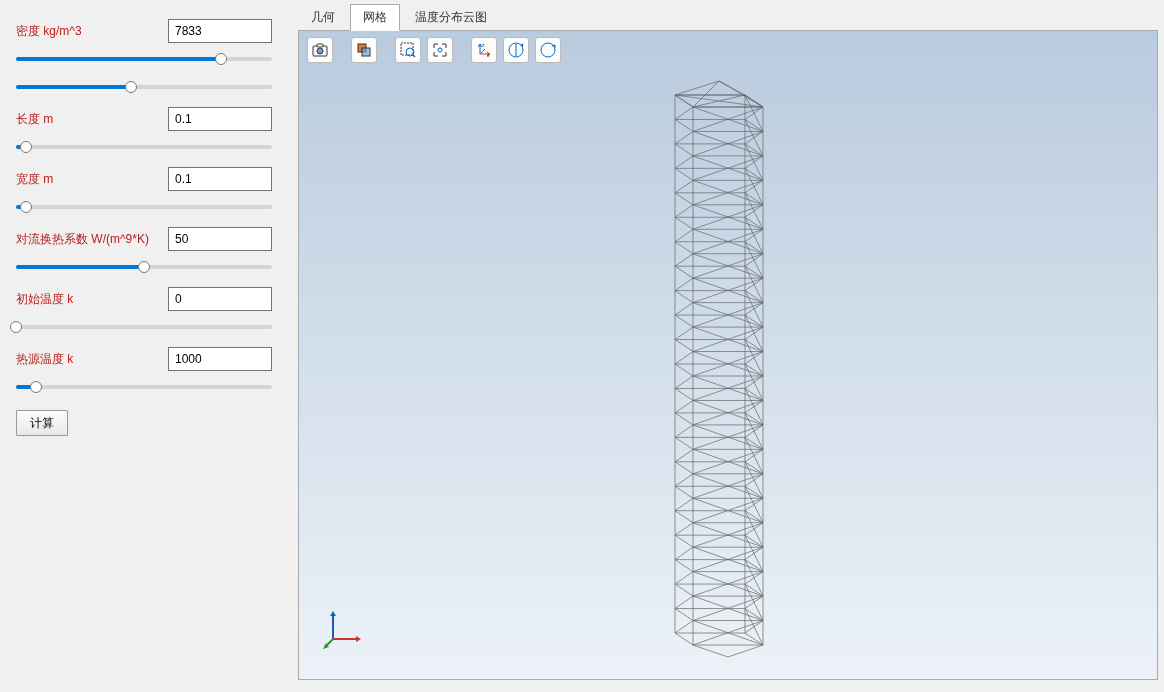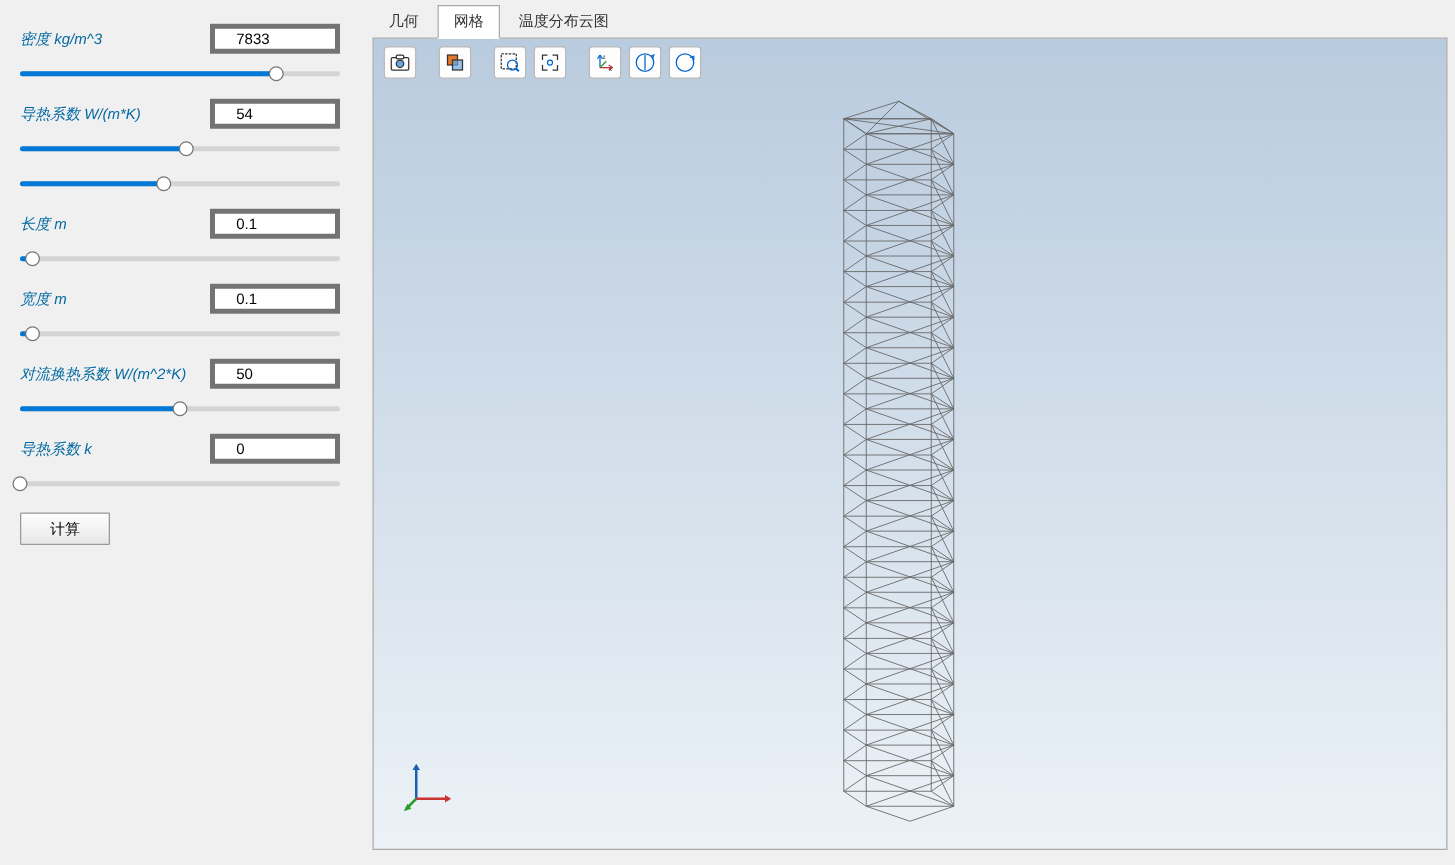--- a/index.html
+++ b/index.html
@@ -29,41 +29,40 @@
       flex-direction: column;
       gap: 6px;
     }
     .param-top {
       display: flex;
       align-items: center;
       justify-content: space-between;
       height: 26px;
     }
     .param-label {
-      color: #0369a1;
+      color: #b91c1c;
       font-size: 12px;
-      font-style: italic;
     }
     .param-input {
       width: 104px;
       height: 24px;
-      border: 4px solid #737373;
+      border: 1px solid #737373;
       background: #fff;
-      padding: 0 17px;
+      padding: 0 6px;
       font-size: 12px;
       font-family: inherit;
     }
     .slider-wrap {
       position: relative;
       height: 18px;
       display: flex;
       align-items: center;
     }
     .compute-btn {
-      width: 72px;
+      width: 52px;
       height: 26px;
       background: linear-gradient(#fdfdfd, #e8e8e8);
       border: 1px solid #999;
       border-radius: 1px;
       font-size: 12px;
       font-family: inherit;
       cursor: pointer;
       margin-top: 4px;
     }
 
@@ -174,32 +173,20 @@
       <input class="param-input" value="7833" style="">
     </div>
     <div class="slider-wrap">
       <div class="swrap">
         <div class="sfill" style="width:80%"></div>
         <div class="sthumb" style="left:80%"></div>
       </div>
     </div>
       </div>
       <div class="param-row">
-    <div class="param-top">
-      <span class="param-label">导热系数 W/(m*K)</span>
-      <input class="param-input" value="54" style="">
-    </div>
-    <div class="slider-wrap">
-      <div class="swrap">
-        <div class="sfill" style="width:52%"></div>
-        <div class="sthumb" style="left:52%"></div>
-      </div>
-    </div>
-      </div>
-      <div class="param-row">
     <div class="slider-wrap">
       <div class="swrap">
         <div class="sfill" style="width:45%"></div>
         <div class="sthumb" style="left:45%"></div>
       </div>
     </div>
       </div>
       <div class="param-row">
     <div class="param-top">
       <span class="param-label">长度 m</span>
@@ -219,39 +206,51 @@
     </div>
     <div class="slider-wrap">
       <div class="swrap">
         <div class="sfill" style="width:4%"></div>
         <div class="sthumb" style="left:4%"></div>
       </div>
     </div>
       </div>
       <div class="param-row">
     <div class="param-top">
-      <span class="param-label">对流换热系数 W/(m^2*K)</span>
+      <span class="param-label">对流换热系数 W/(m^9*K)</span>
       <input class="param-input" value="50" style="">
     </div>
     <div class="slider-wrap">
       <div class="swrap">
         <div class="sfill" style="width:50%"></div>
         <div class="sthumb" style="left:50%"></div>
       </div>
     </div>
       </div>
       <div class="param-row">
     <div class="param-top">
-      <span class="param-label">导热系数 k</span>
+      <span class="param-label">初始温度 k</span>
       <input class="param-input" value="0" style="">
     </div>
     <div class="slider-wrap">
       <div class="swrap">
         <div class="sfill" style="width:0%"></div>
         <div class="sthumb" style="left:0%"></div>
+      </div>
+    </div>
+      </div>
+      <div class="param-row">
+    <div class="param-top">
+      <span class="param-label">热源温度 k</span>
+      <input class="param-input" value="1000" style="">
+    </div>
+    <div class="slider-wrap">
+      <div class="swrap">
+        <div class="sfill" style="width:8%"></div>
+        <div class="sthumb" style="left:8%"></div>
       </div>
     </div>
       </div>
       <button class="compute-btn">计算</button>
     </div>
 
   <div class="main">
     <div class="tabs" id="tabs">
         <div class="tab">几何</div>
         <div class="tab active">网格</div>

